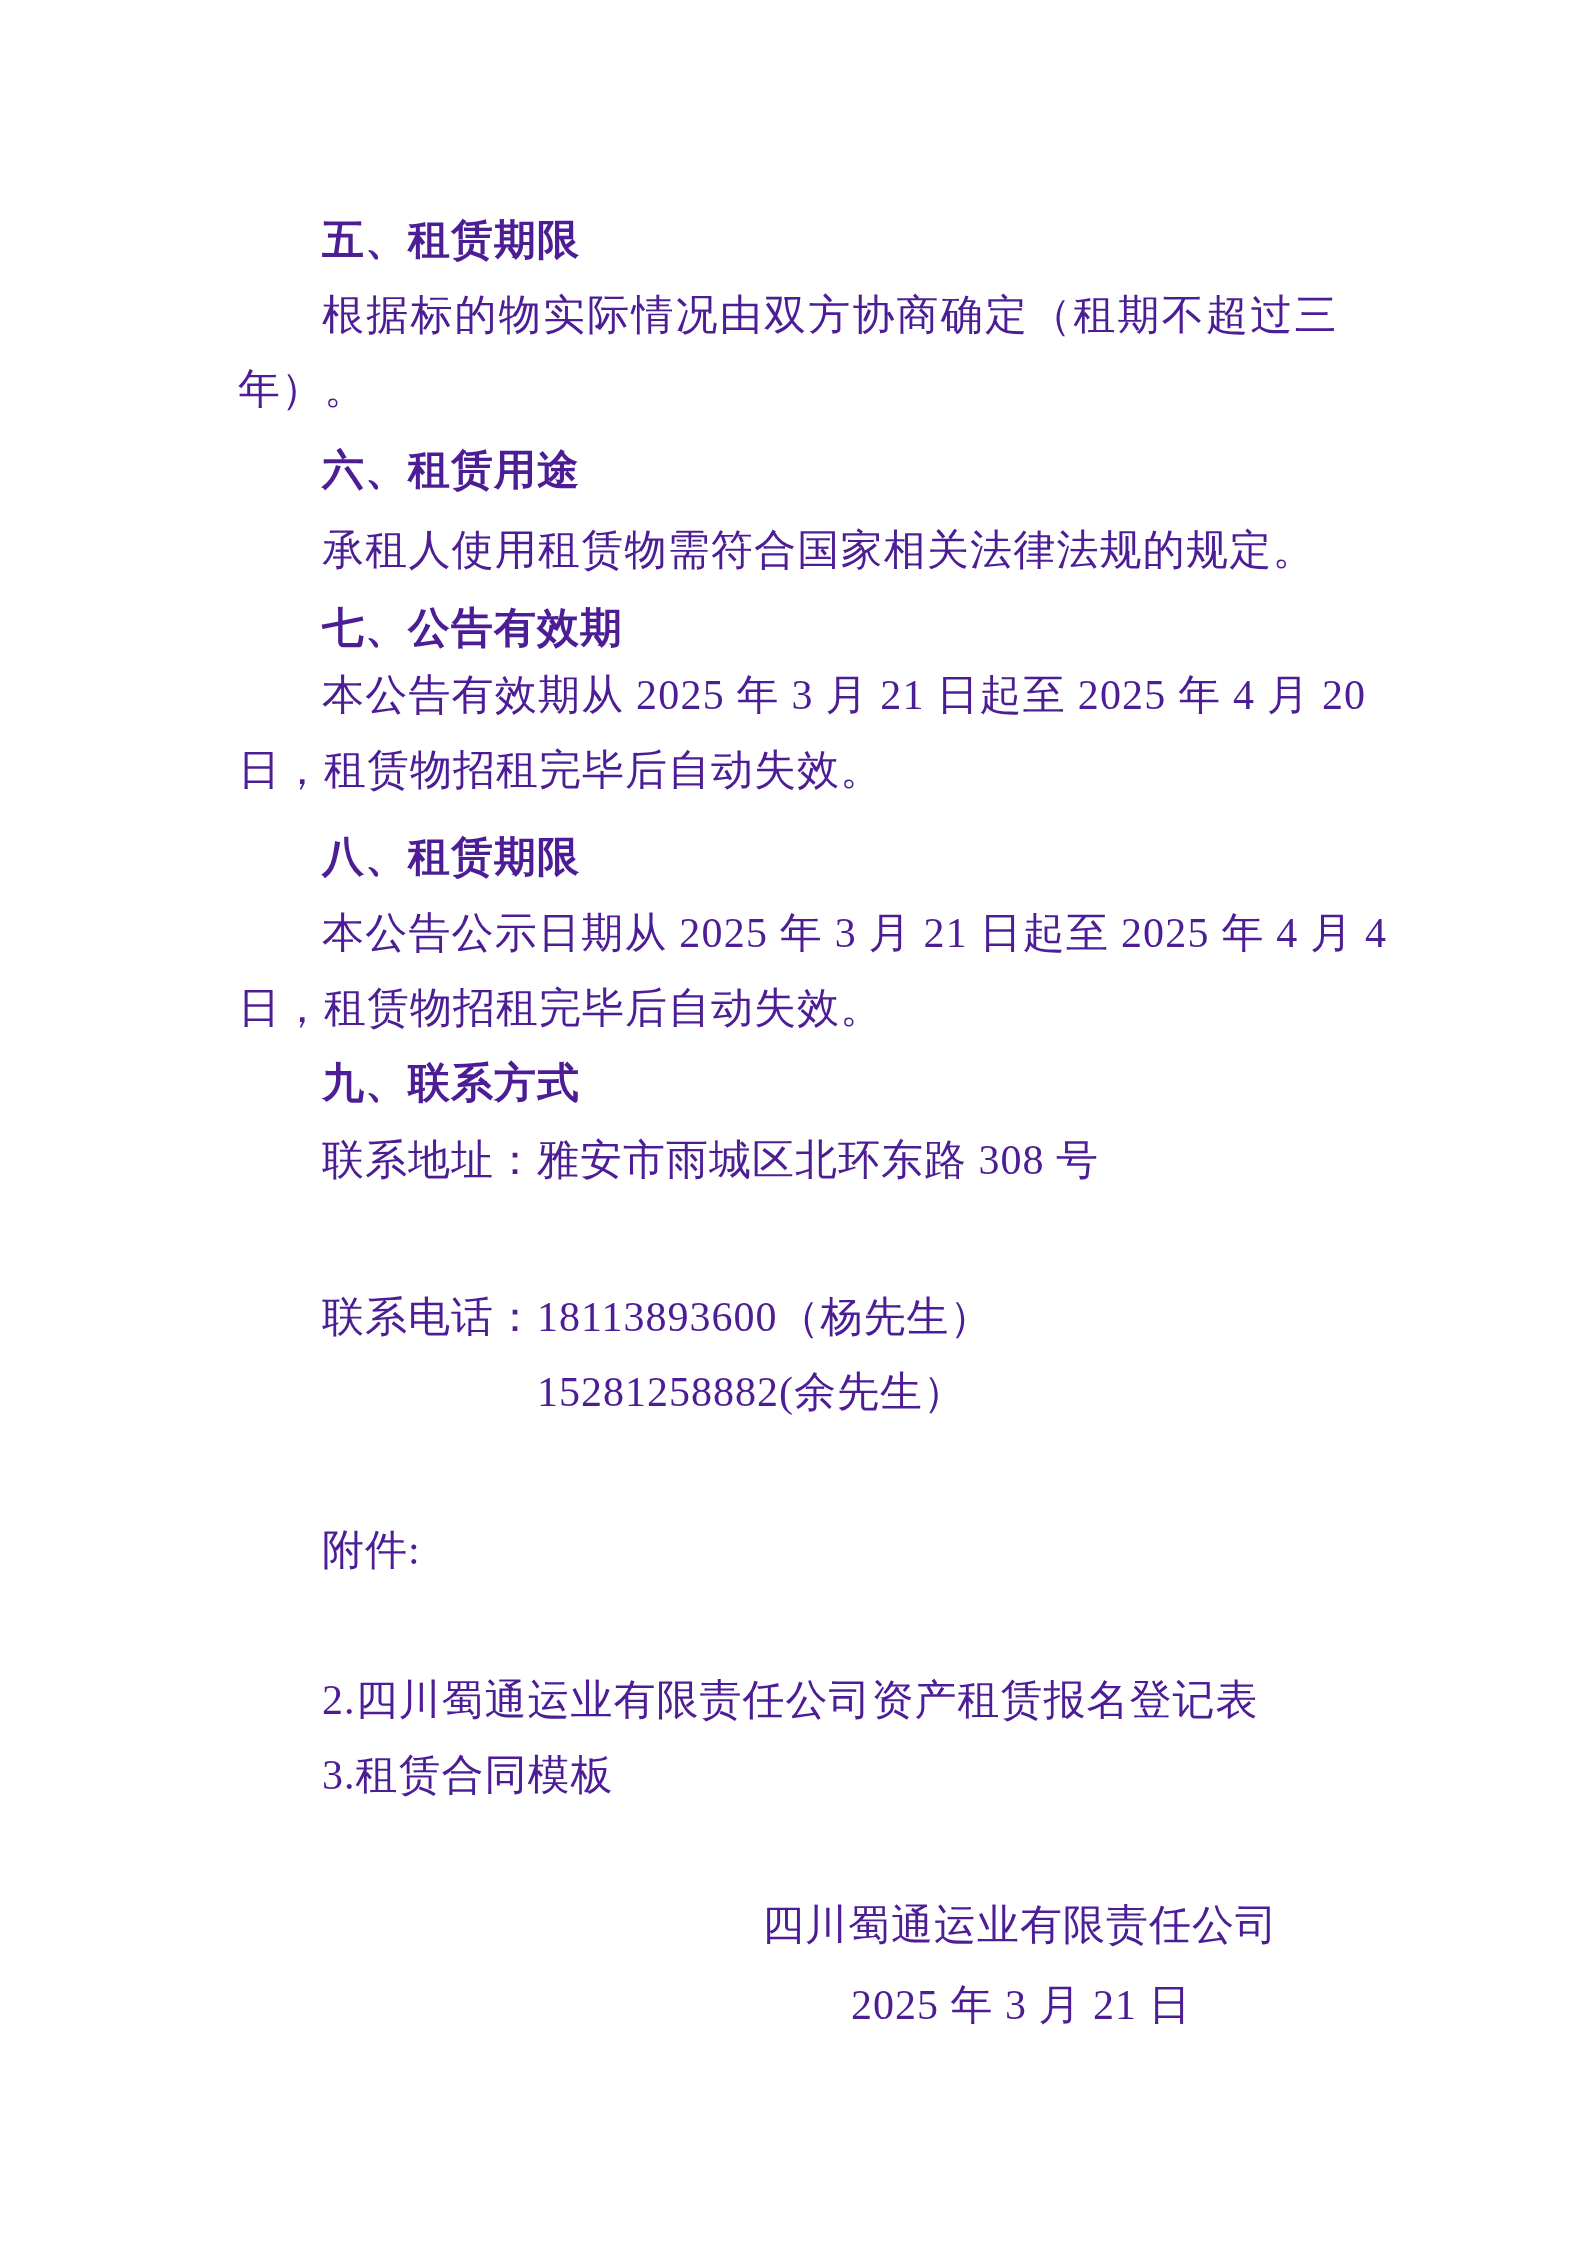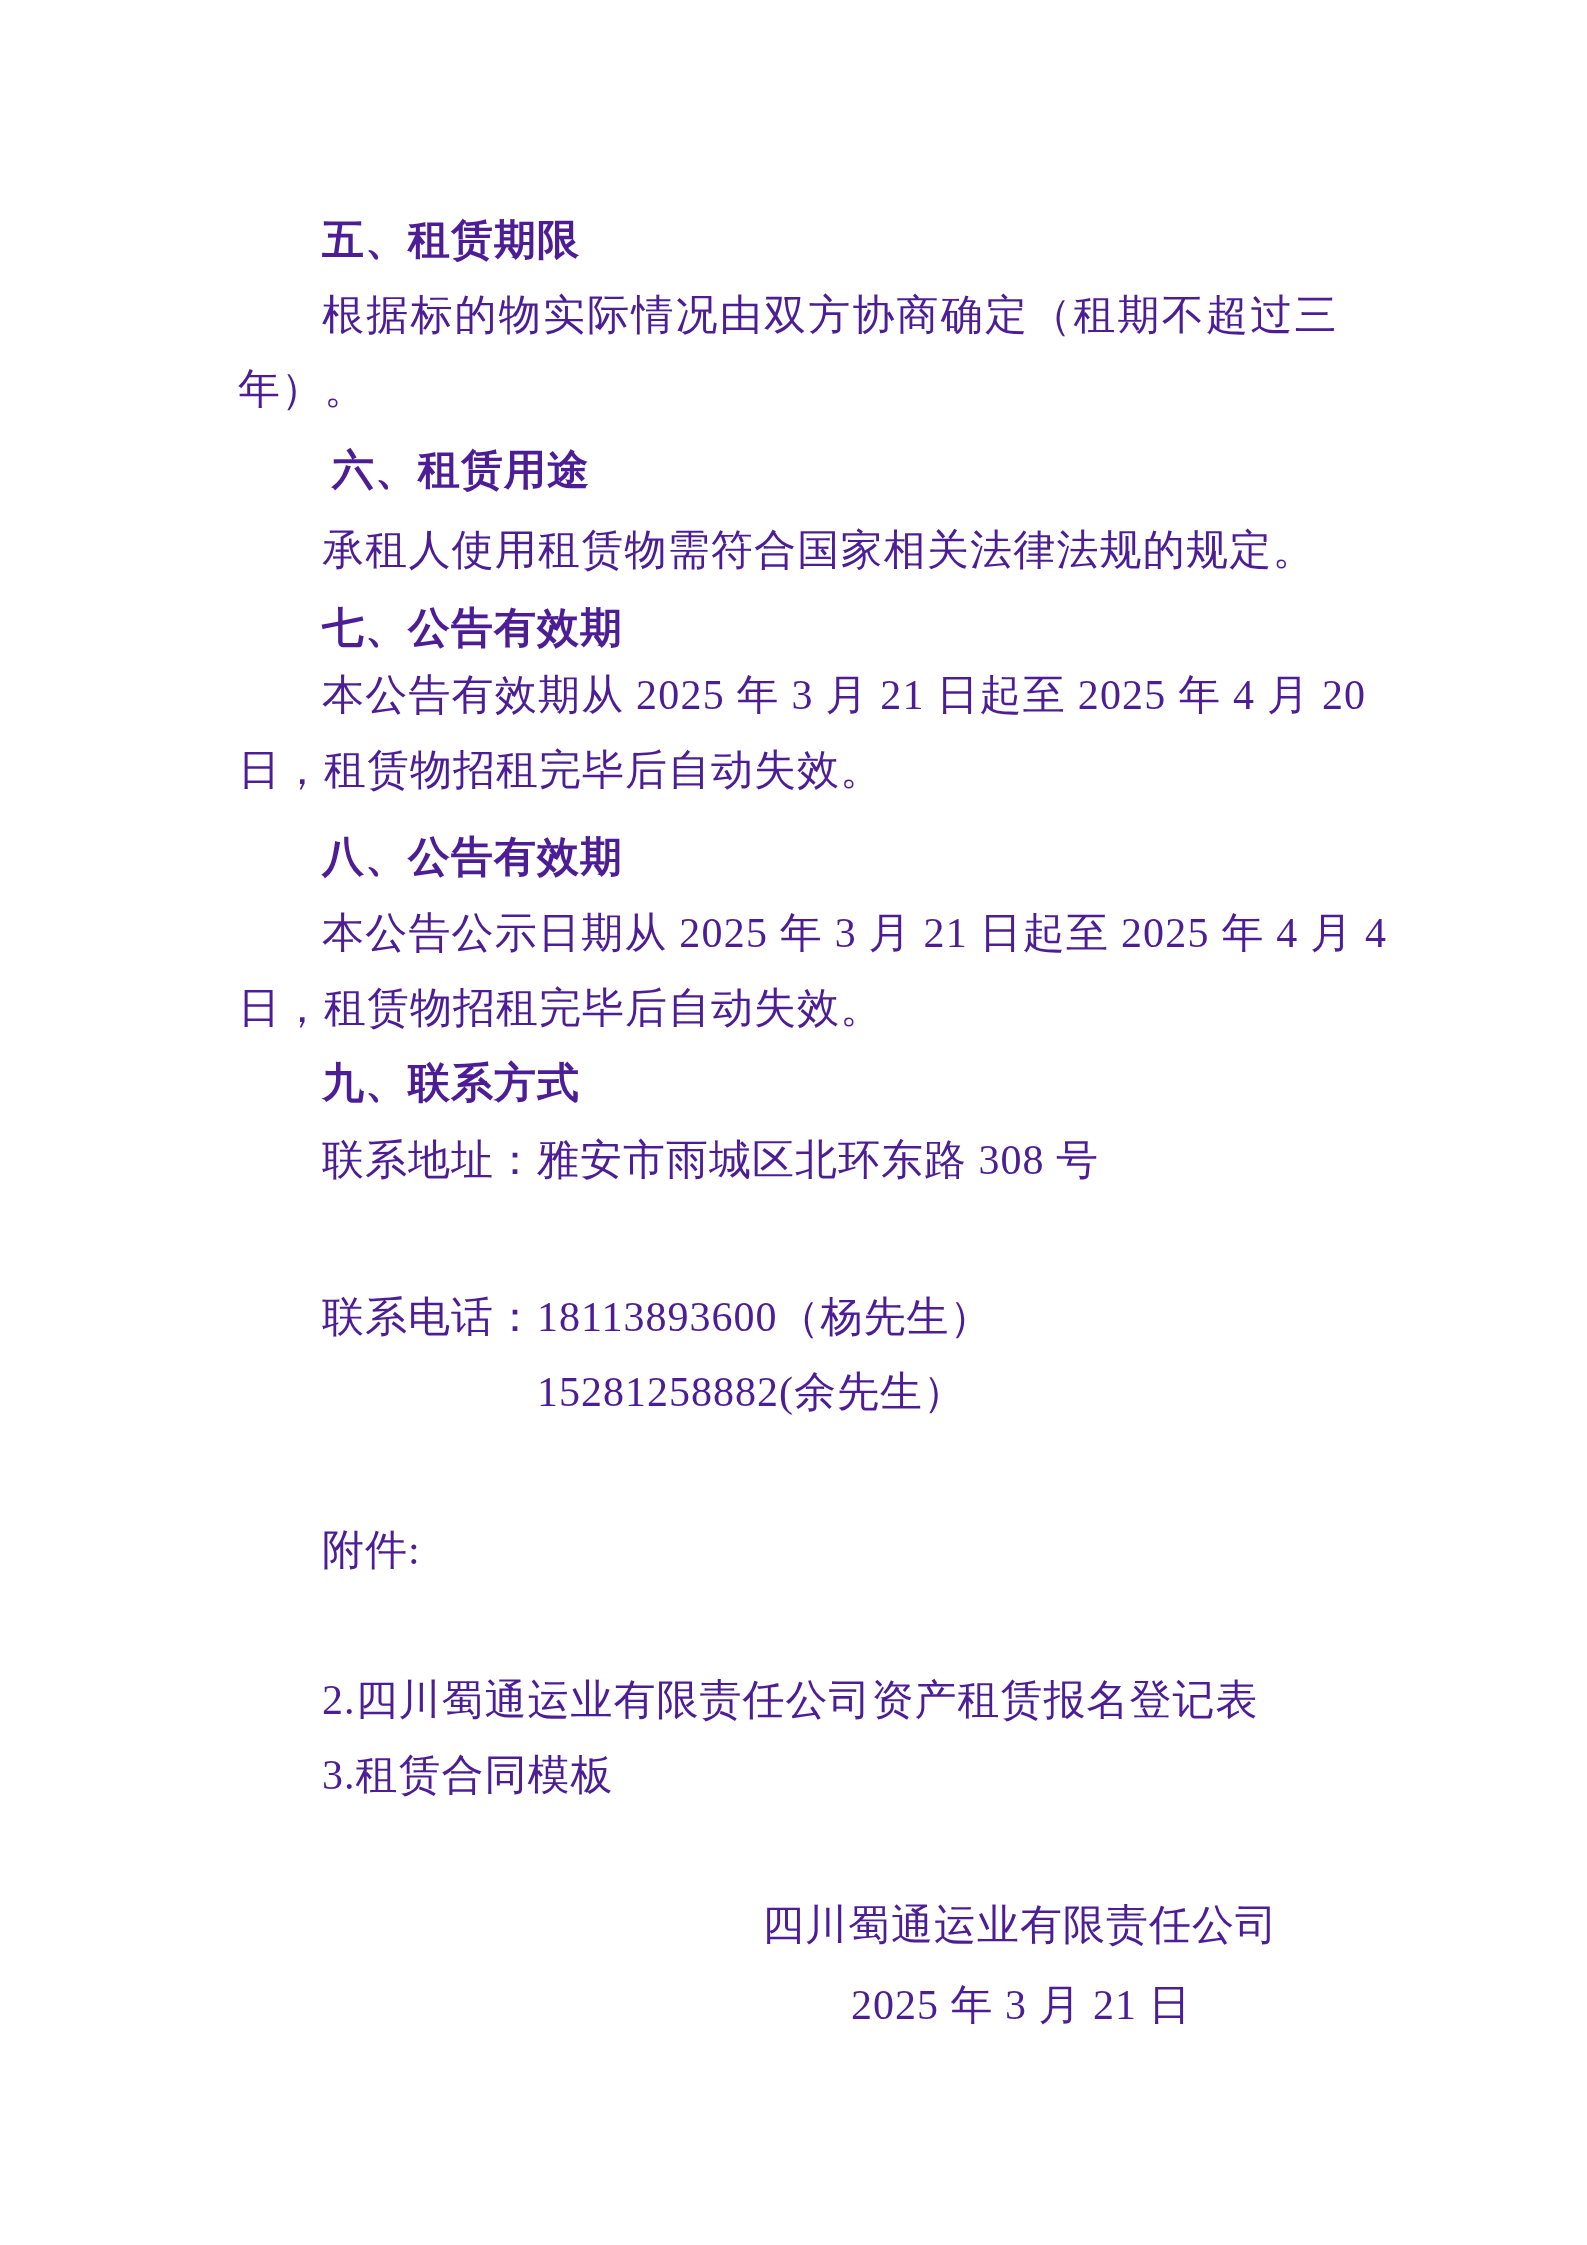--- a/index.html
+++ b/index.html
@@ -40,31 +40,31 @@
 <body>
 
 <div class="page">
 
   <div class="line heading" style="top:214px; left:322px;">五、租赁期限</div>
 
   <div class="line spread" style="top:289px; left:322px;">根据标的物实际情况由双方协商确定（租期不超过三</div>
 
   <div class="line" style="top:363px; left:238px;">年）。</div>
 
-  <div class="line heading" style="top:444px; left:332px;">六、租赁用途</div>
+  <div class="line heading" style="top:444px; left:322px;">六、租赁用途</div>
 
   <div class="line spread-mixed" style="top:524px; left:322px;">承租人使用租赁物需符合国家相关法律法规的规定。</div>
 
   <div class="line heading" style="top:602px; left:322px;">七、公告有效期</div>
 
   <div class="line spread-mixed" style="top:669px; left:322px;">本公告有效期从 2025 年 3 月 21 日起至 2025 年 4 月 20</div>
 
   <div class="line" style="top:744px; left:238px;">日，租赁物招租完毕后自动失效。</div>
 
-  <div class="line heading" style="top:831px; left:322px;">八、公告有效期</div>
+  <div class="line heading" style="top:831px; left:322px;">八、租赁期限</div>
 
   <div class="line spread-mixed" style="top:907px; left:322px;">本公告公示日期从 2025 年 3 月 21 日起至 2025 年 4 月 4</div>
 
   <div class="line" style="top:982px; left:238px;">日，租赁物招租完毕后自动失效。</div>
 
   <div class="line heading" style="top:1057px; left:322px;">九、联系方式</div>
 
   <div class="line" style="top:1134px; left:322px;">联系地址：雅安市雨城区北环东路 308 号</div>
 
   <div class="line" style="top:1291px; left:322px;">联系电话：18113893600（杨先生）</div>

